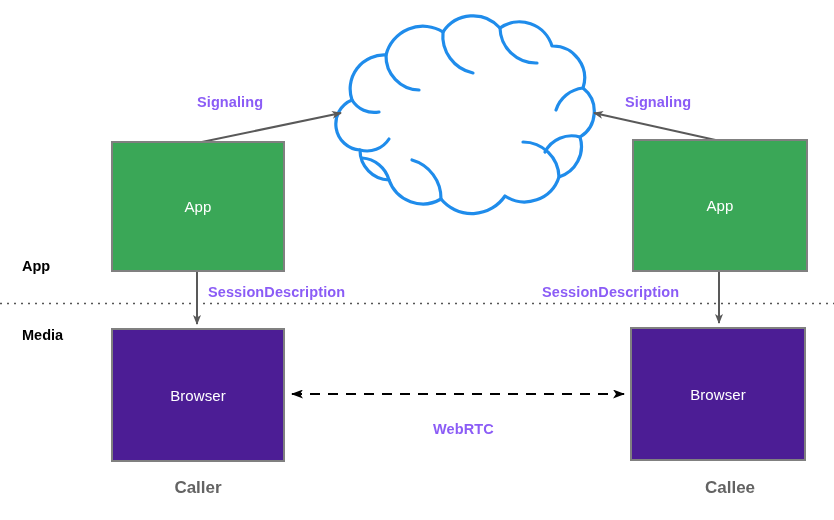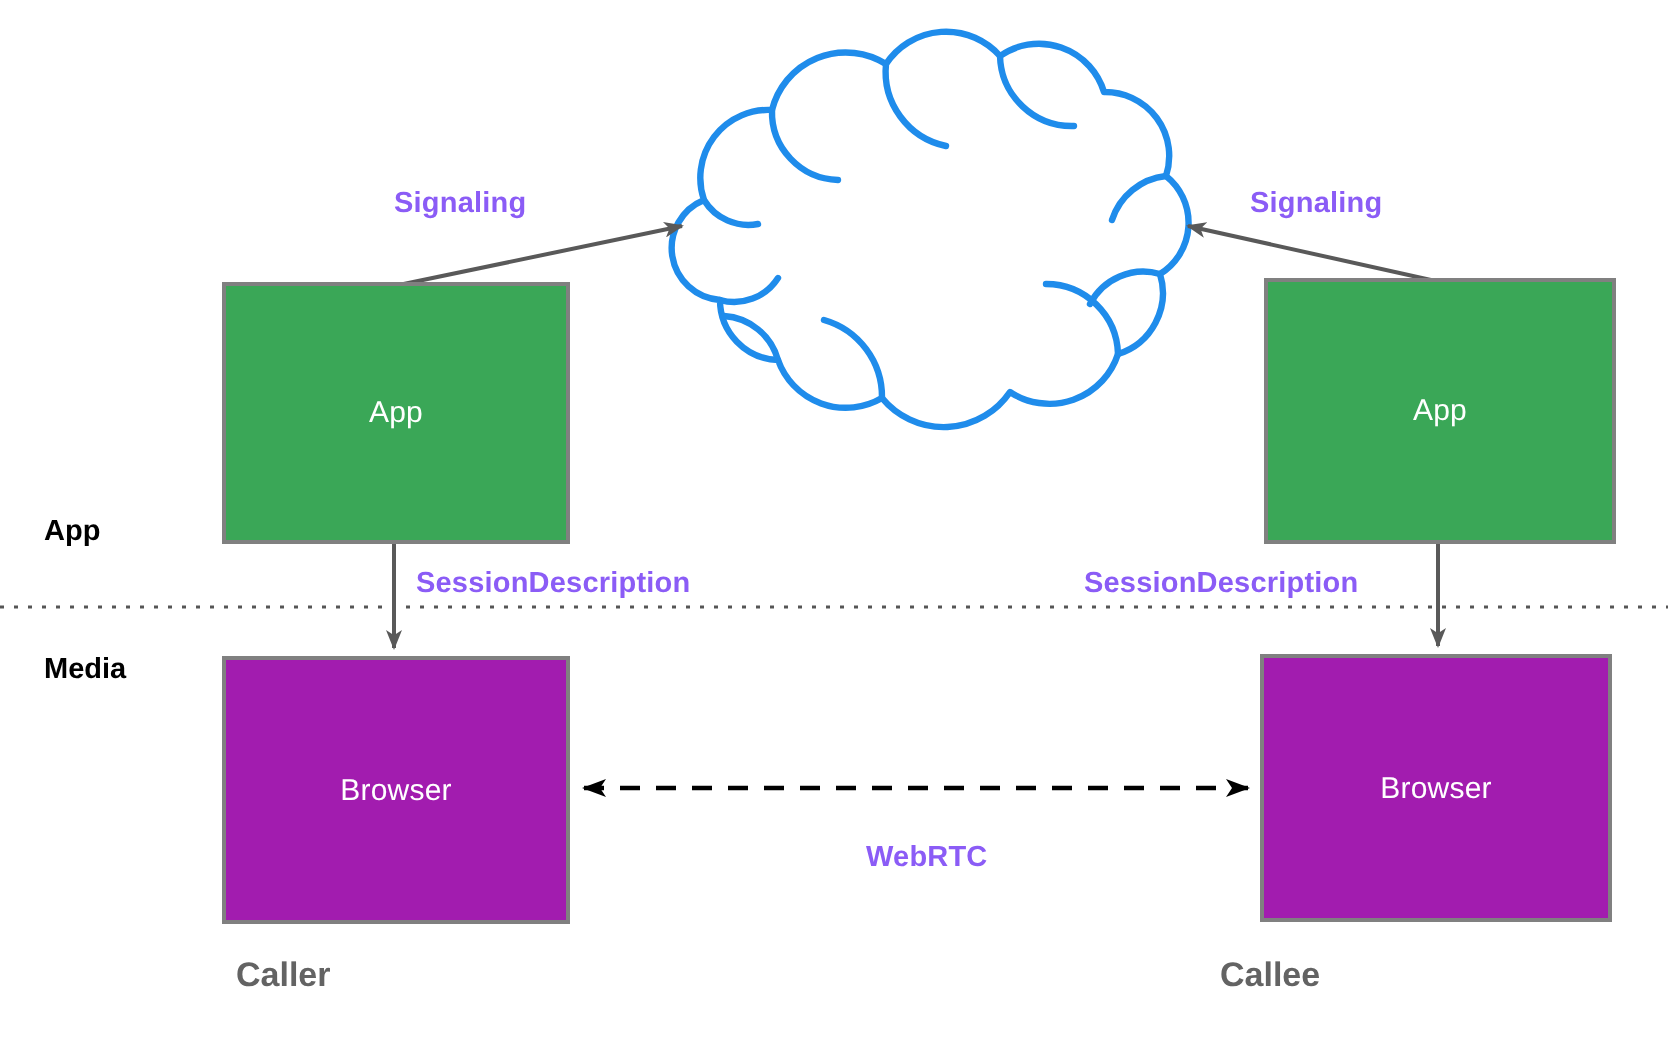--- a/index.html
+++ b/index.html
@@ -33,21 +33,21 @@
     justify-content: center;
   }
   .node-label {
     color: #ffffff;
     font-size: 15px;
     font-weight: normal;
     font-family: "Liberation Sans", sans-serif;
     letter-spacing: 0.1px;
   }
   .app-box { background: #3aa757; }
-  .browser-box { background: #a21caf; }
+  .browser-box { background: #4c1d95; }
 
   #app-box-caller  { left: 111px; top: 141px; width: 174px; height: 131px; }
   #app-box-callee  { left: 632px; top: 139px; width: 176px; height: 133px; }
   #browser-box-caller { left: 111px; top: 328px; width: 174px; height: 134px; }
   #browser-box-callee { left: 630px; top: 327px; width: 176px; height: 134px; }
 
   .edge-label {
     position: absolute;
     font-family: "Liberation Sans", sans-serif;
     font-size: 14.5px;
@@ -73,23 +73,24 @@
   #zone-label-app    { left: 22px; top: 258px; }
   #zone-label-webrtc { left: 22px; top: 327px; }
 
   .role-label {
     position: absolute;
     font-family: "Liberation Sans", sans-serif;
     font-size: 17px;
     font-weight: bold;
     color: #636363;
     white-space: nowrap;
+    text-align: center;
   }
   #role-label-caller { left: 118px; top: 478px; width: 160px; }
-  #role-label-callee { left: 610px; top: 478px; width: 160px; }
+  #role-label-callee { left: 650px; top: 478px; width: 160px; }
 </style>
 </head>
 <body>
 
 <div id="diagram-root">
 
   <svg class="layer-svg" viewBox="0 0 834 520">
     <defs>
       <marker id="arrow-gray" markerWidth="10" markerHeight="8" refX="9" refY="4" orient="auto" markerUnits="userSpaceOnUse">
         <path d="M0,0 L10,4 L0,8 L2.6,4 Z" fill="#595959"></path>

